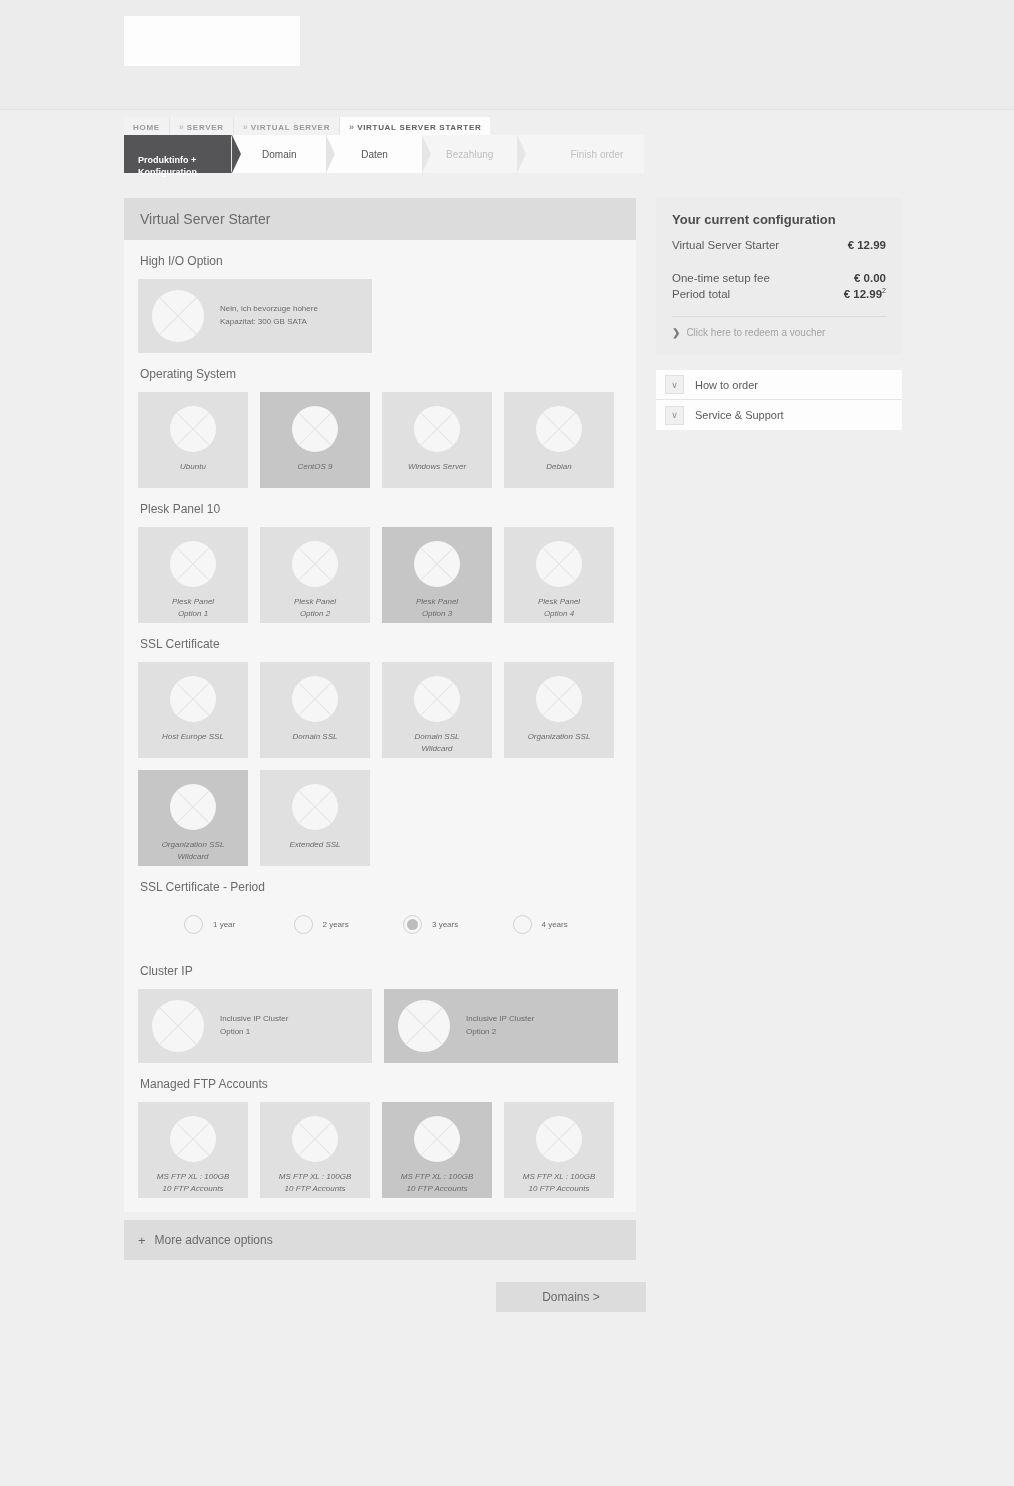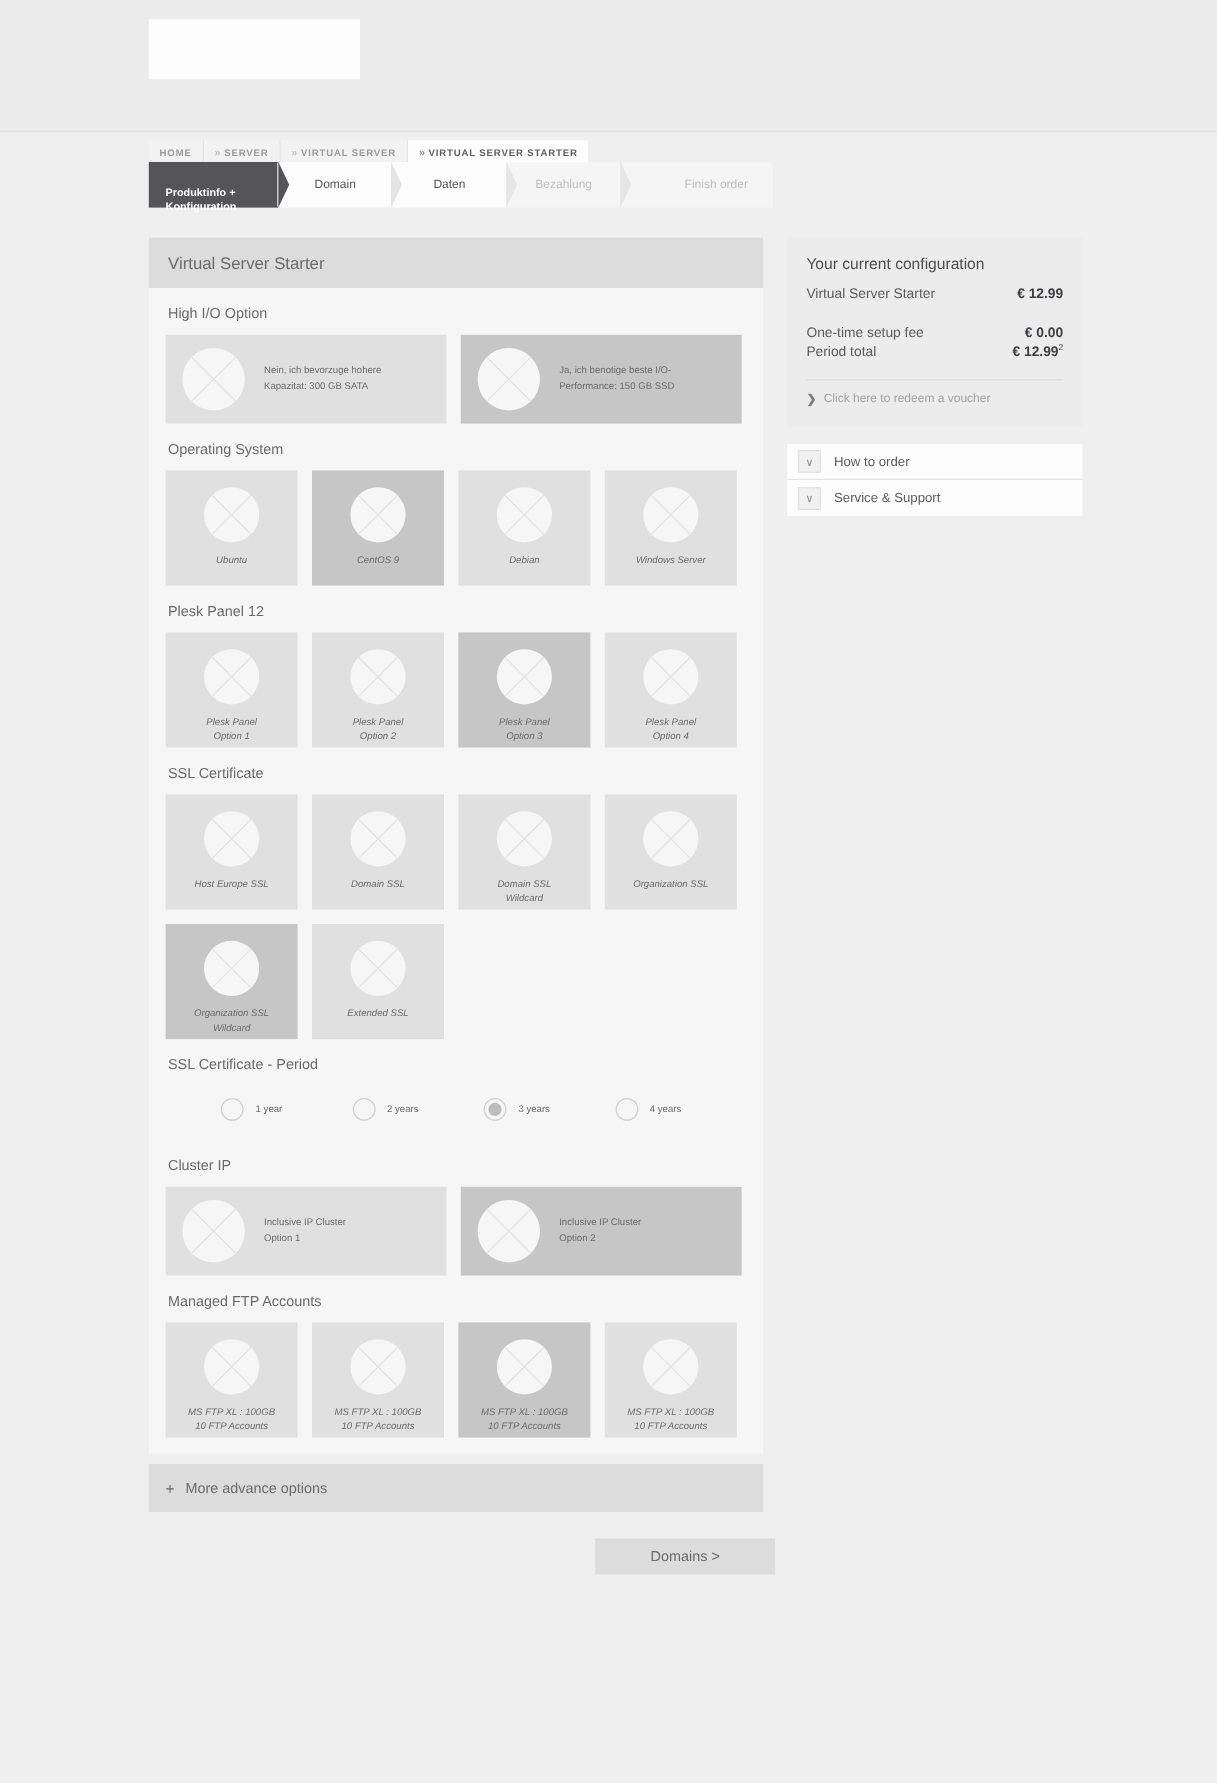--- a/index.html
+++ b/index.html
@@ -262,21 +262,21 @@
   
   .config-box {
     position: absolute;
     left: 656px; top: 198px;
     width: 246px;
     background: #ececec;
     padding: 14px 16px 16px 16px;
   }
   .config-title {
     font-size: 13px;
-    font-weight: normal;
+    font-weight: bold;
     color: #4d4d4f;
     margin-bottom: 12px;
   }
   .config-line {
     display: flex;
     justify-content: space-between;
     align-items: baseline;
     font-size: 11.5px;
     color: #5b5b5d;
     margin-bottom: 3px;
@@ -387,50 +387,45 @@
   <div class="panel-title">Virtual Server Starter</div>
   <div class="panel-body" id="sections">
       <div class="section">
         <div class="section-label">High I/O Option</div>
         <div class="wide-row">
           <div class="wide-tile">
             <div class="circle lg"></div>
             <div class="wt-label">Nein, ich bevorzuge hohere
 Kapazitat:  300 GB SATA</div>
           </div>
-          <div class="wide-tile selected">
-            <div class="circle lg"></div>
-            <div class="wt-label">Ja, ich benotige beste I/O-
-Performance:  150 GB SSD</div>
-          </div>
         </div>
       </div>
       <div class="section">
         <div class="section-label">Operating System</div>
         <div class="tile-row">
           <div class="tile">
             <div class="circle sm"></div>
             <div class="tile-label">Ubuntu</div>
           </div>
           <div class="tile selected">
             <div class="circle sm"></div>
             <div class="tile-label">CentOS 9</div>
           </div>
           <div class="tile">
             <div class="circle sm"></div>
+            <div class="tile-label">Windows Server</div>
+          </div>
+          <div class="tile">
+            <div class="circle sm"></div>
             <div class="tile-label">Debian</div>
           </div>
-          <div class="tile">
-            <div class="circle sm"></div>
-            <div class="tile-label">Windows Server</div>
-          </div>
-        </div>
-      </div>
-      <div class="section">
-        <div class="section-label">Plesk Panel 12</div>
+        </div>
+      </div>
+      <div class="section">
+        <div class="section-label">Plesk Panel 10</div>
         <div class="tile-row">
           <div class="tile">
             <div class="circle sm"></div>
             <div class="tile-label">Plesk Panel
 Option 1</div>
           </div>
           <div class="tile">
             <div class="circle sm"></div>
             <div class="tile-label">Plesk Panel
 Option 2</div>

